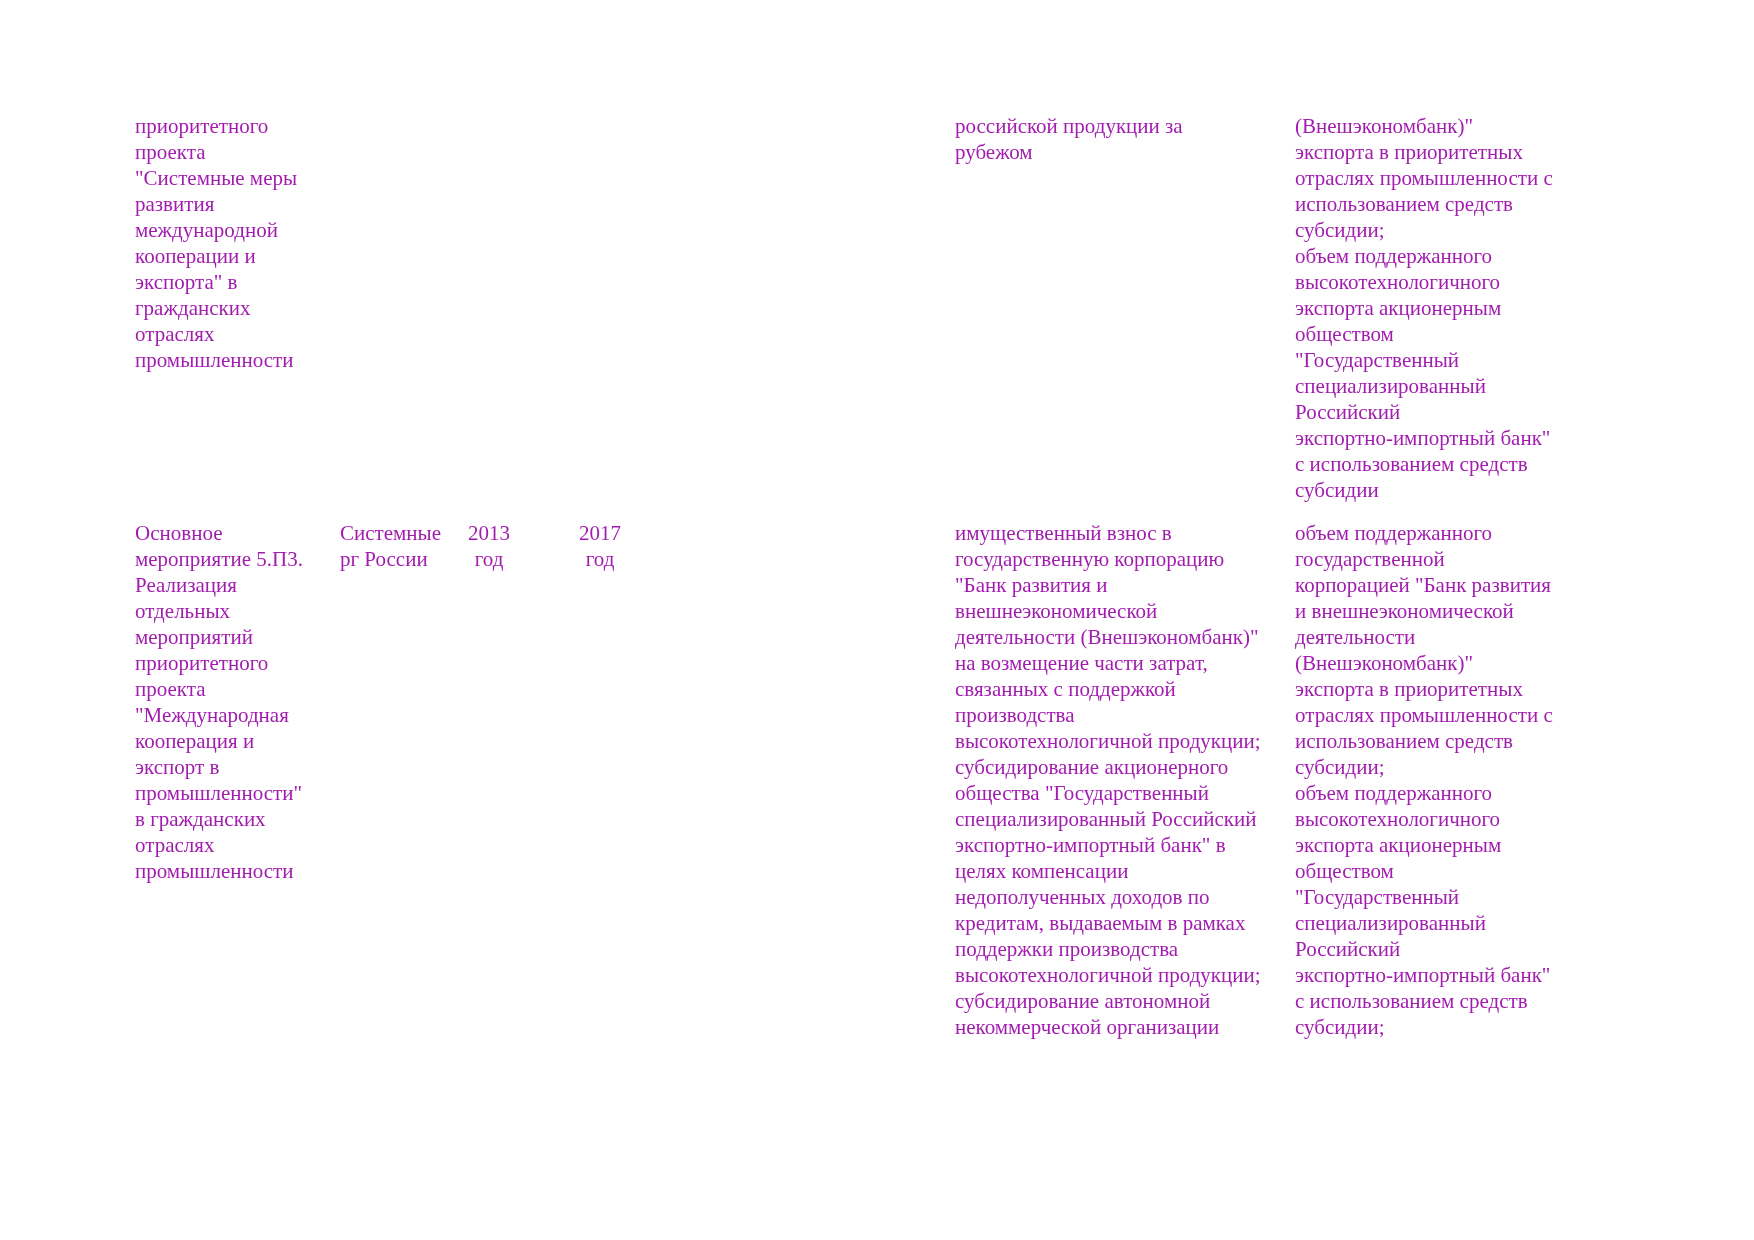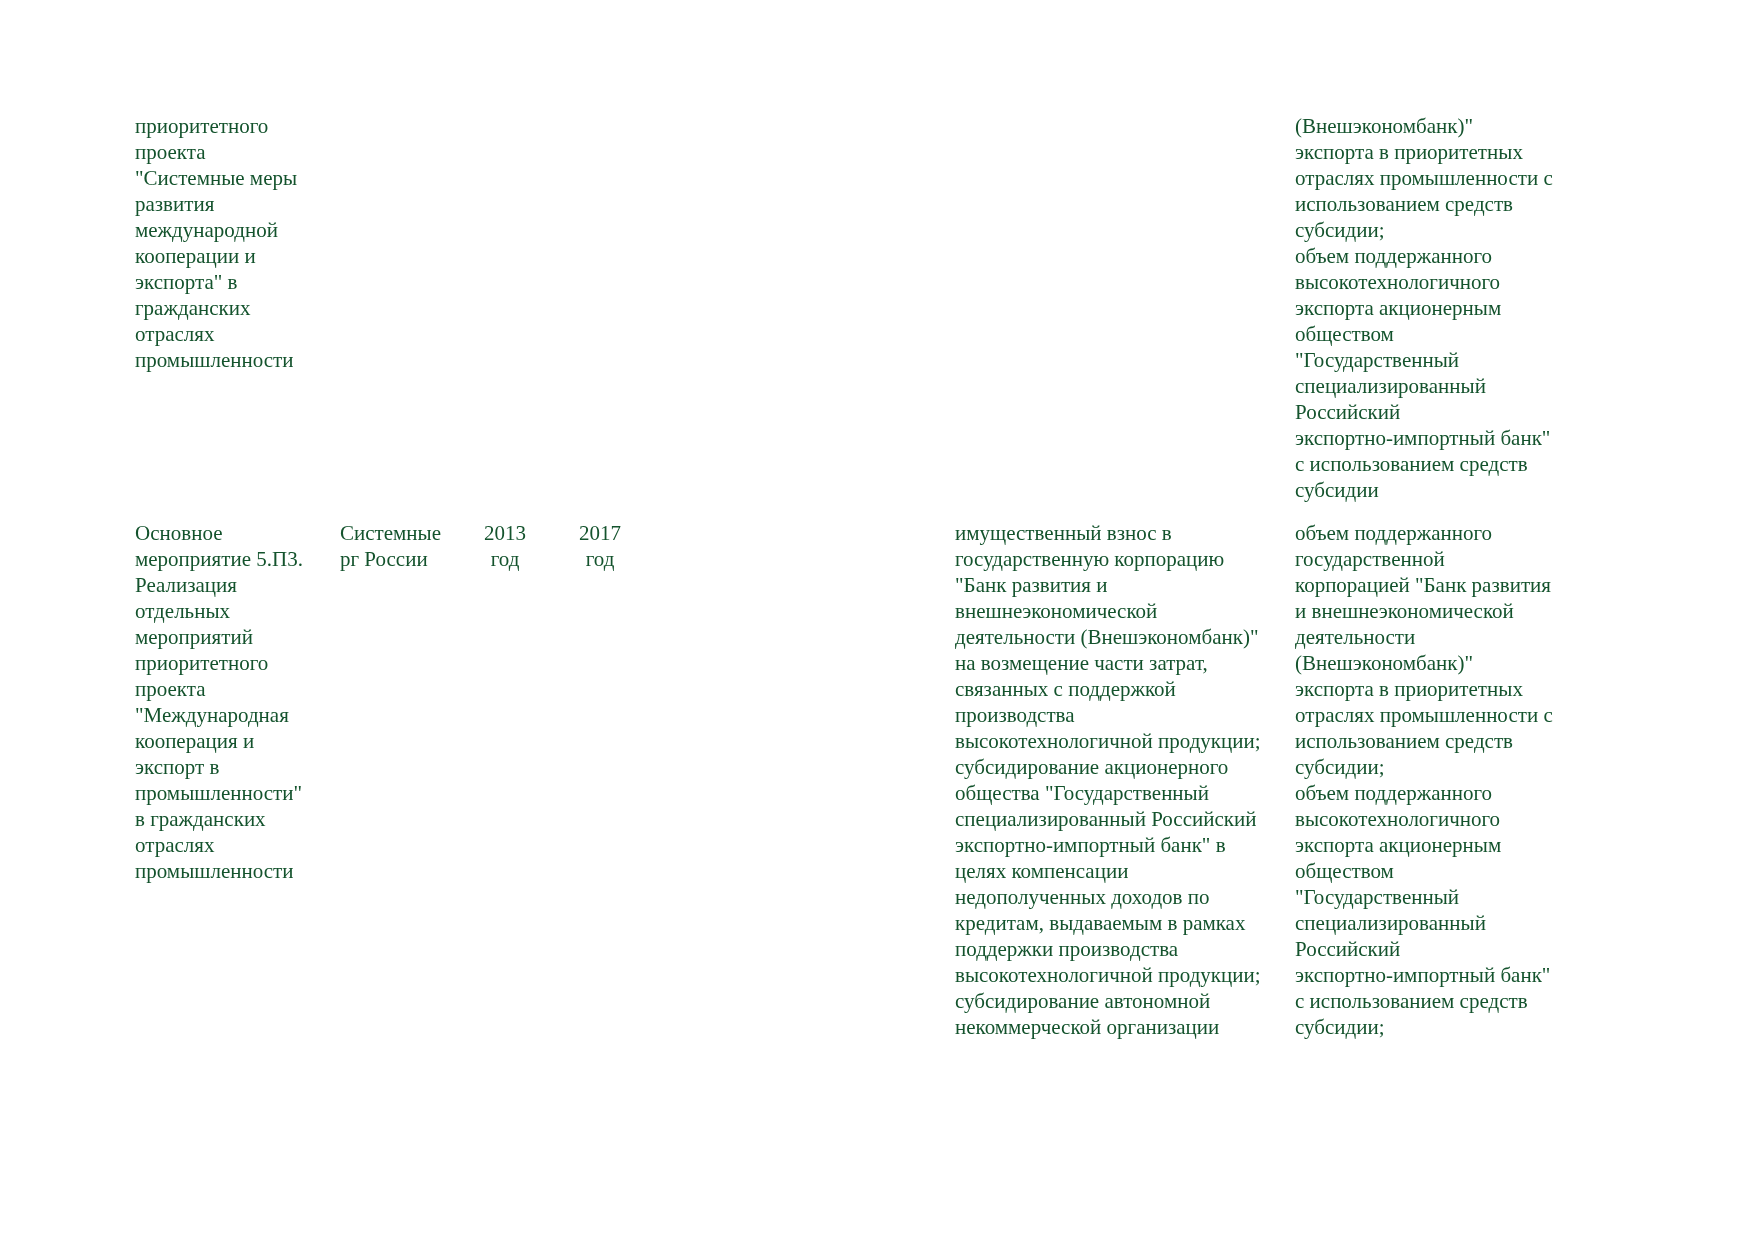--- a/index.html
+++ b/index.html
@@ -9,33 +9,33 @@
   }
   .page {
     position: relative;
     width: 1754px;
     height: 1240px;
     background: #ffffff;
     overflow: hidden;
     font-family: "Liberation Serif", "DejaVu Serif", serif;
     font-size: 21px;
     line-height: 26px;
-    color: #14532d;
+    color: #a21caf;
   }
   .cell {
     position: absolute;
     white-space: pre-line;
   }
   
   .r1 { top: 113px; }
   .r2 { top: 520px; }
   
   .c-name      { left: 135px;  width: 205px; }
   .c-executor  { left: 340px;  width: 128px; }
-  .c-start     { left: 460px;  width: 90px; text-align: center; }
+  .c-start     { left: 444px;  width: 90px; text-align: center; }
   .c-end       { left: 554px;  width: 92px; text-align: center; }
   .c-result    { left: 640px;  width: 305px; }
   .c-measures  { left: 955px;  width: 340px; }
   .c-indicators{ left: 1295px; width: 300px; }
 </style>
 </head>
 <body>
 
 <div class="page">
 
@@ -46,20 +46,22 @@
 международной
 кооперации и
 экспорта" в
 гражданских
 отраслях
 промышленности</div>
   <div class="cell r1 c-executor"></div>
   <div class="cell r1 c-start"></div>
   <div class="cell r1 c-end"></div>
   <div class="cell r1 c-result"></div>
+  <div class="cell r1 c-measures">российской продукции за
+рубежом</div>
   <div class="cell r1 c-indicators">(Внешэкономбанк)"
 экспорта в приоритетных
 отраслях промышленности с
 использованием средств
 субсидии;
 объем поддержанного
 высокотехнологичного
 экспорта акционерным
 обществом
 "Государственный

